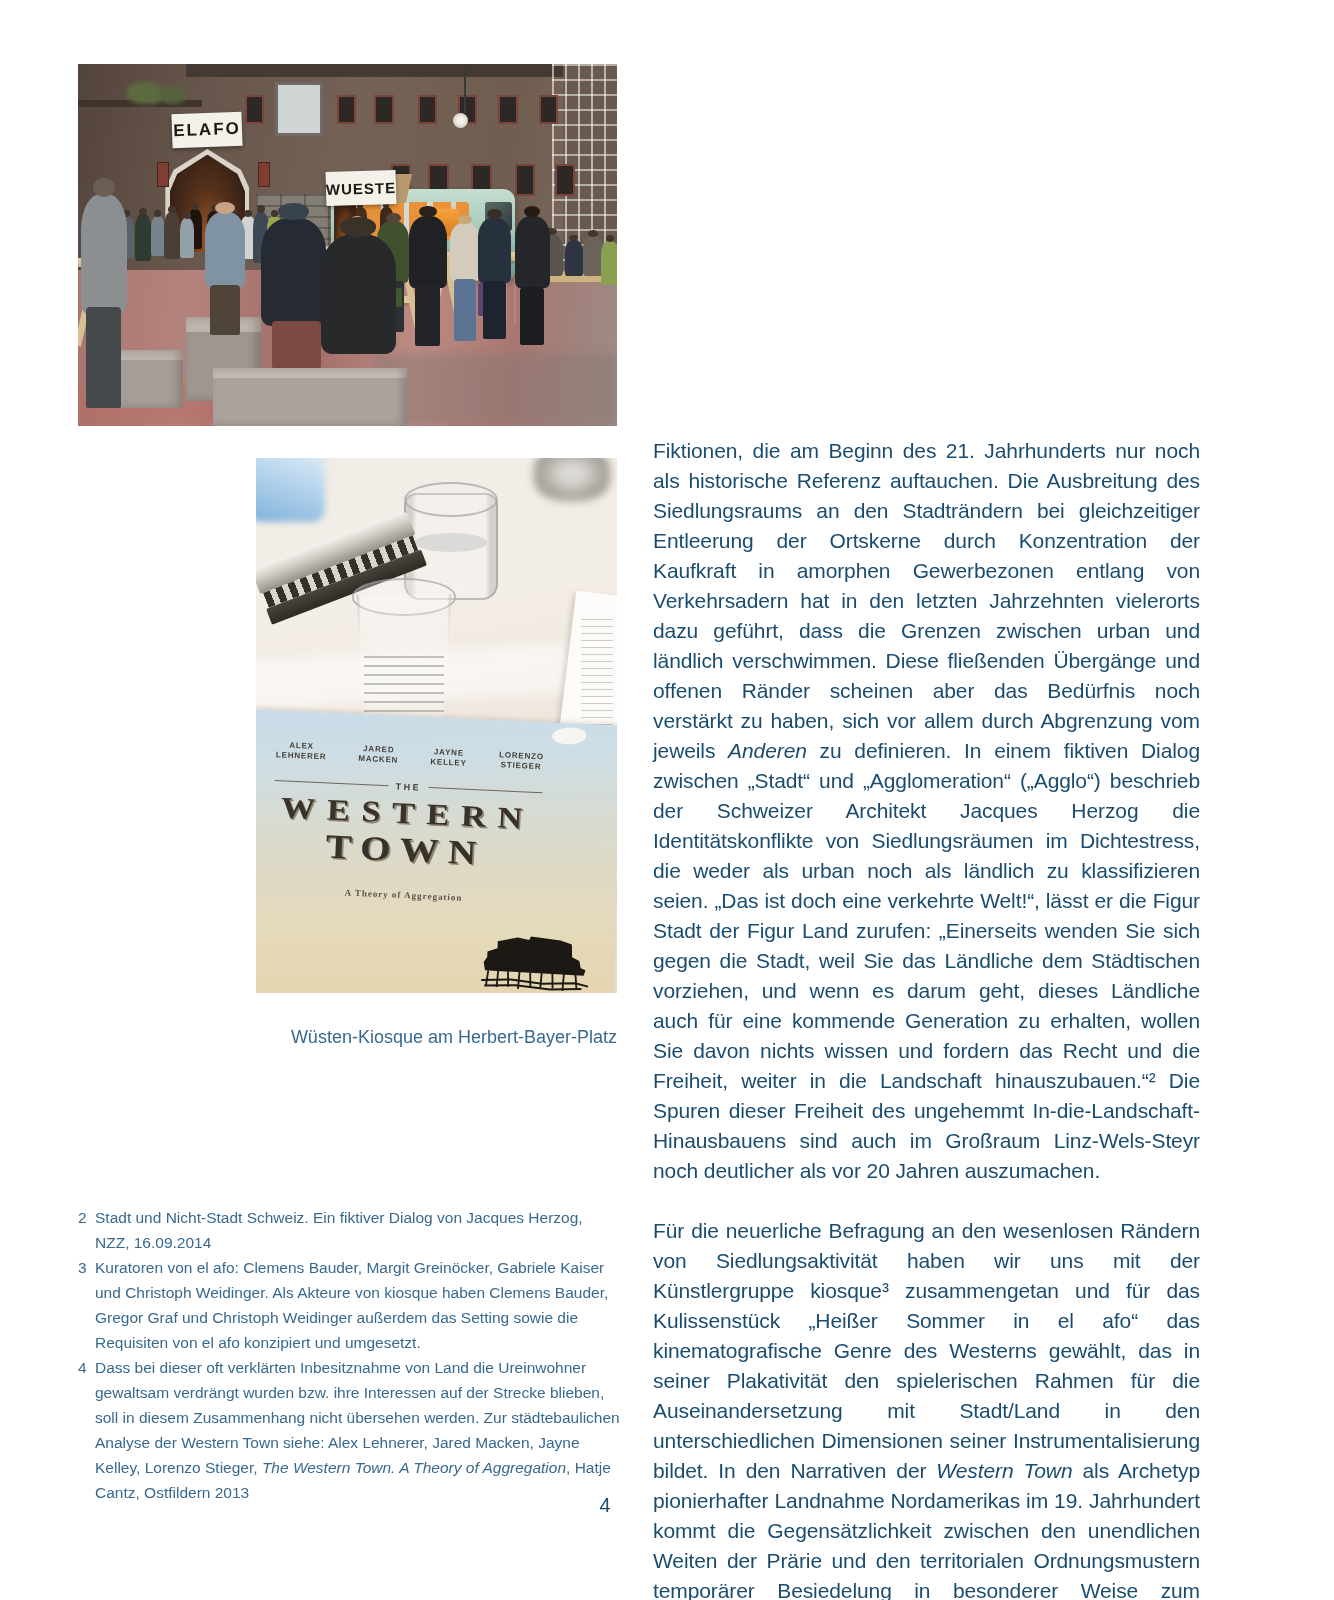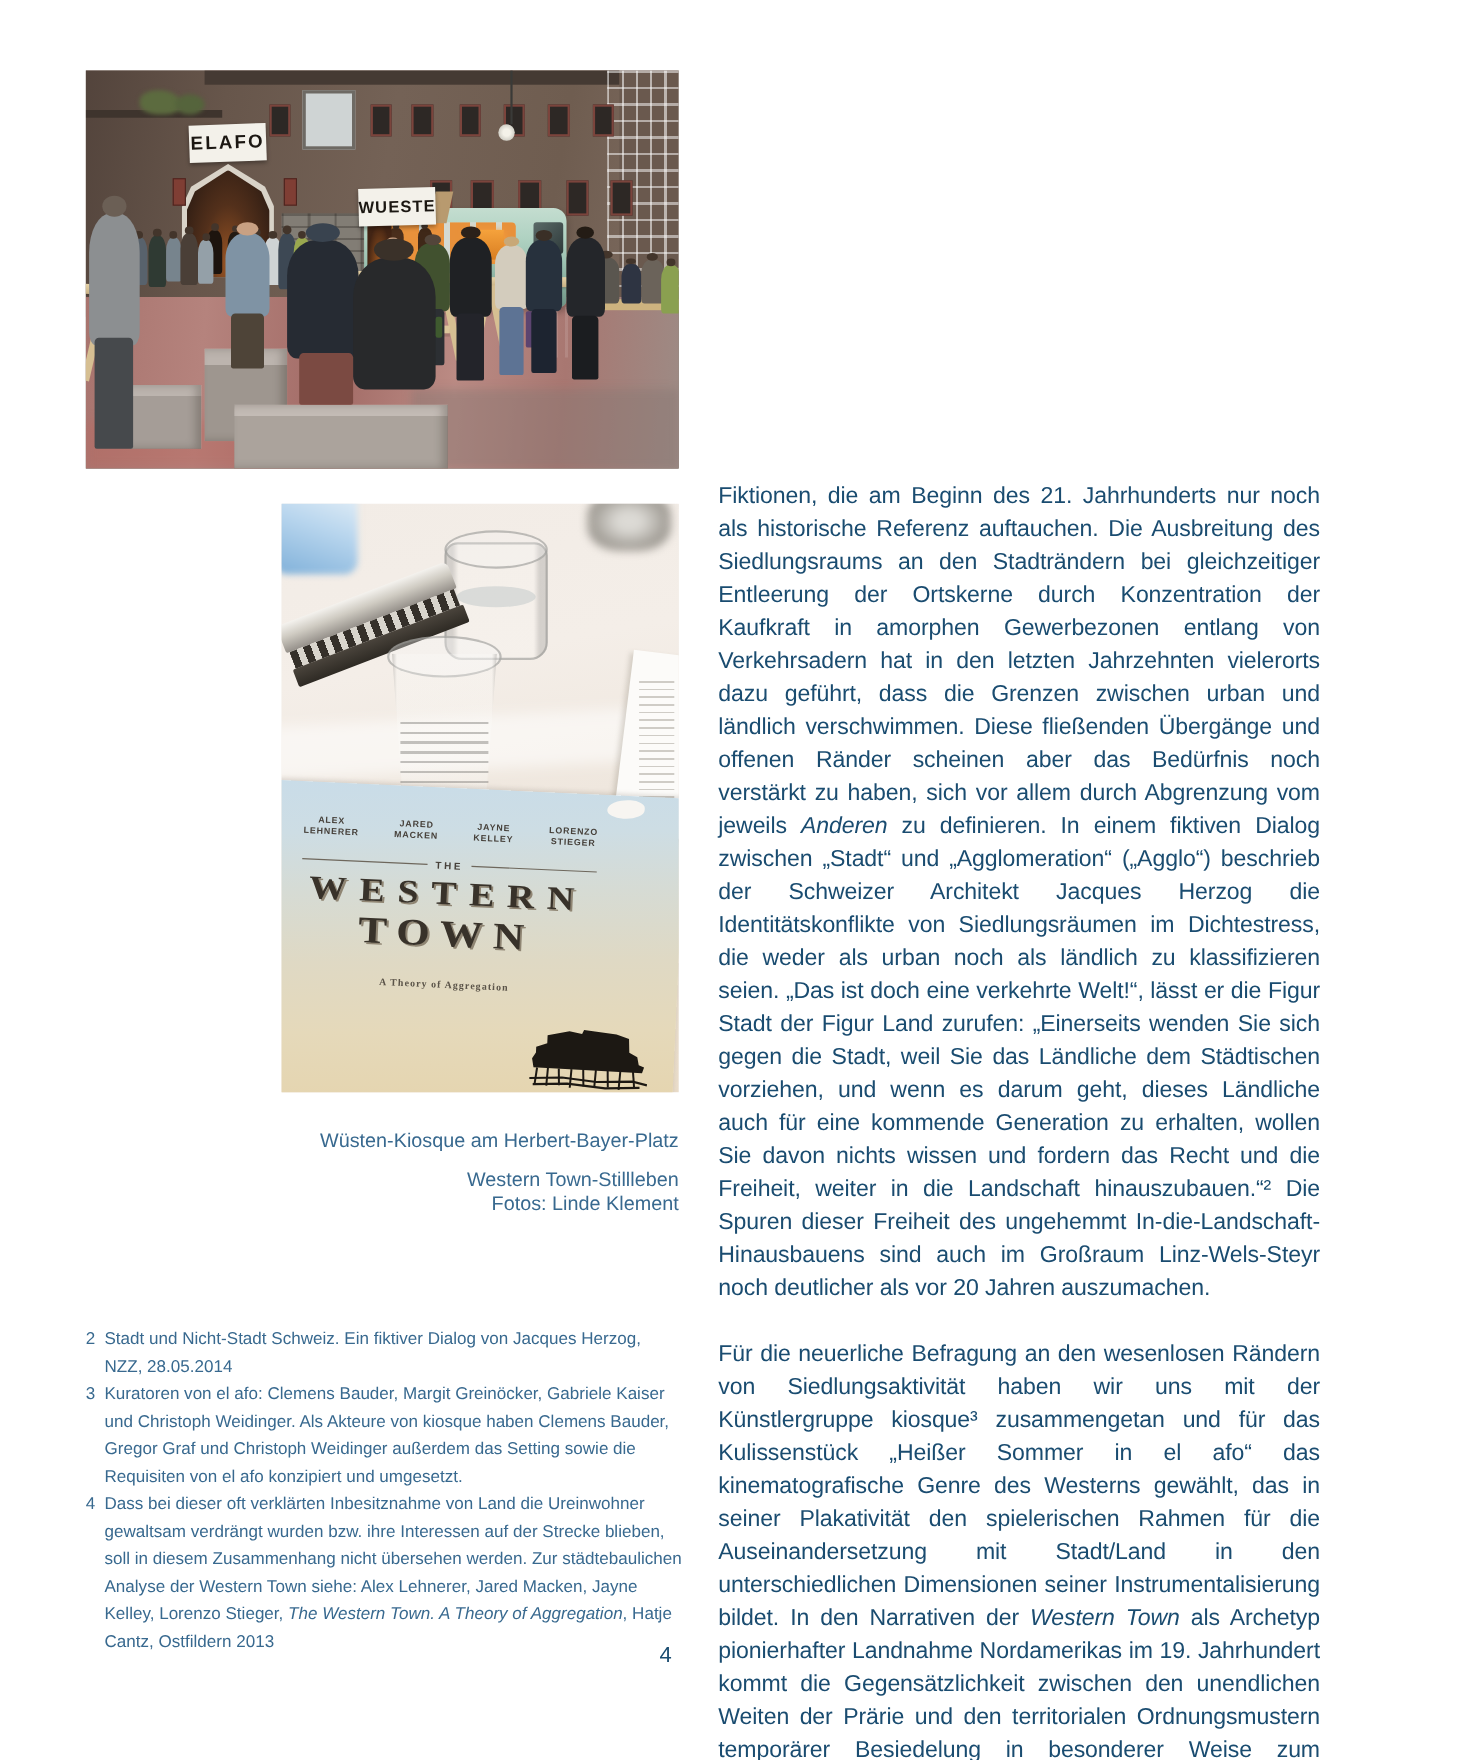--- a/index.html
+++ b/index.html
@@ -295,29 +295,25 @@
           <line x1="104" y1="45" x2="103" y2="64"></line>
           <line x1="118" y1="45" x2="120" y2="61"></line>
           <path d="M4 56 L40 54 L78 57 L118 55 L134 58"></path>
           <path d="M8 62 L46 60 L88 63 L126 61"></path>
         </g>
       </svg>
     </div>
   </figure>
 
   <div class="caption" id="cap1">Wüsten-Kiosque am Herbert-Bayer-Platz</div>
-  <div class="caption" id="cap2">
-    <div>Western Town-Stillleben</div>
-    <div>Fotos: Linde Klement</div>
-  </div>
 
   <div class="footnotes">
     <div class="fn">
       <span class="fn-num">2</span>
-      <span class="fn-text"><span>Stadt und Nicht-Stadt Schweiz. Ein fiktiver Dialog von Jacques Herzog, NZZ, 28.05.2014</span></span>
+      <span class="fn-text"><span>Stadt und Nicht-Stadt Schweiz. Ein fiktiver Dialog von Jacques Herzog, NZZ, 16.09.2014</span></span>
     </div>
     <div class="fn">
       <span class="fn-num">3</span>
       <span class="fn-text"><span>Kuratoren von el afo: Clemens Bauder, Margit Greinöcker, Gabriele Kaiser und Christoph Weidinger. Als Akteure von kiosque haben Clemens Bauder, Gregor Graf und Christoph Weidinger außerdem das Setting sowie die Requisiten von el afo konzipiert und umgesetzt.</span></span>
     </div>
     <div class="fn">
       <span class="fn-num">4</span>
       <span class="fn-text"><span>Dass bei dieser oft verklärten Inbesitznahme von Land die Ureinwohner gewaltsam verdrängt wurden bzw. ihre Interessen auf der Strecke blieben, soll in diesem Zusammenhang nicht übersehen werden. Zur städtebaulichen Analyse der Western Town siehe: Alex Lehnerer, Jared Macken, Jayne Kelley, Lorenzo Stieger, </span><em>The Western Town. A Theory of Aggregation</em><span>, Hatje Cantz, Ostfildern 2013</span></span>
     </div>
   </div>

